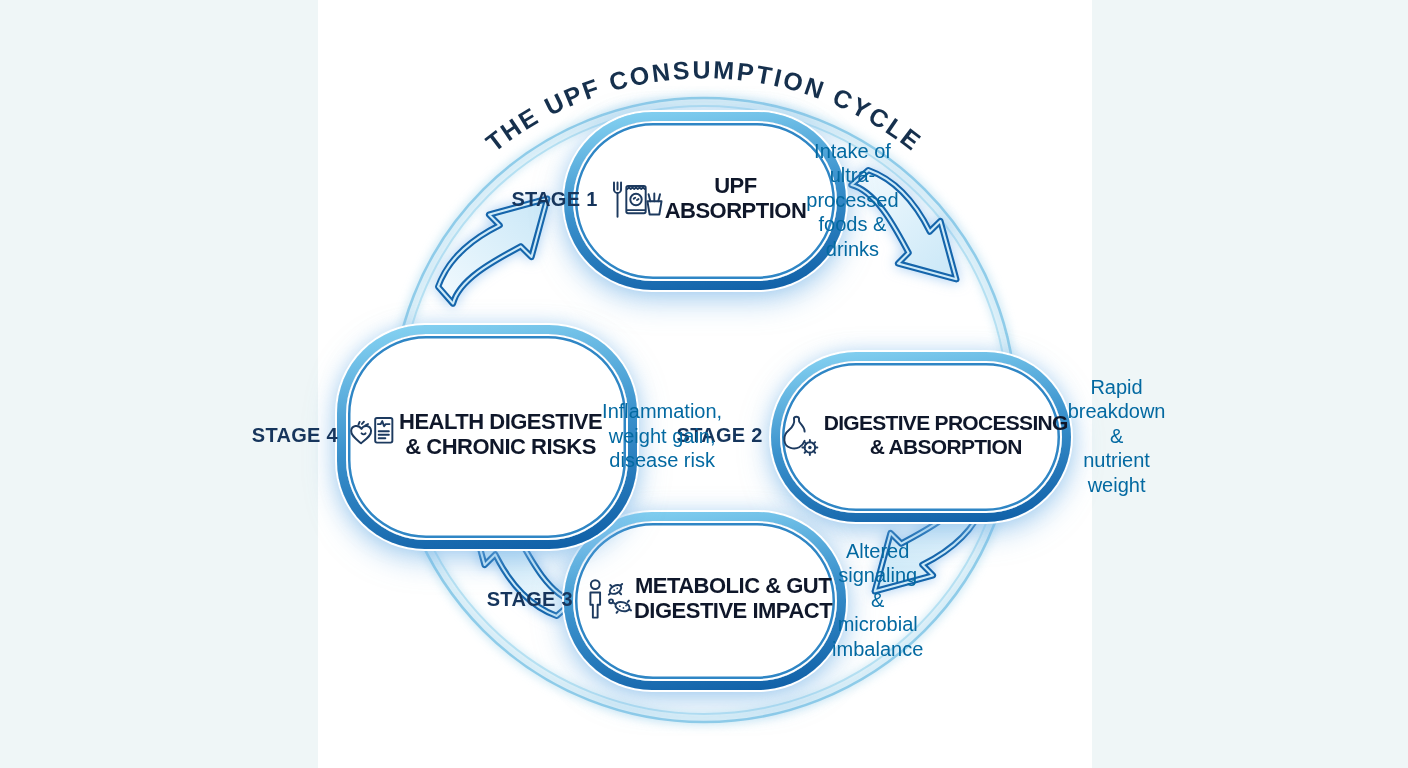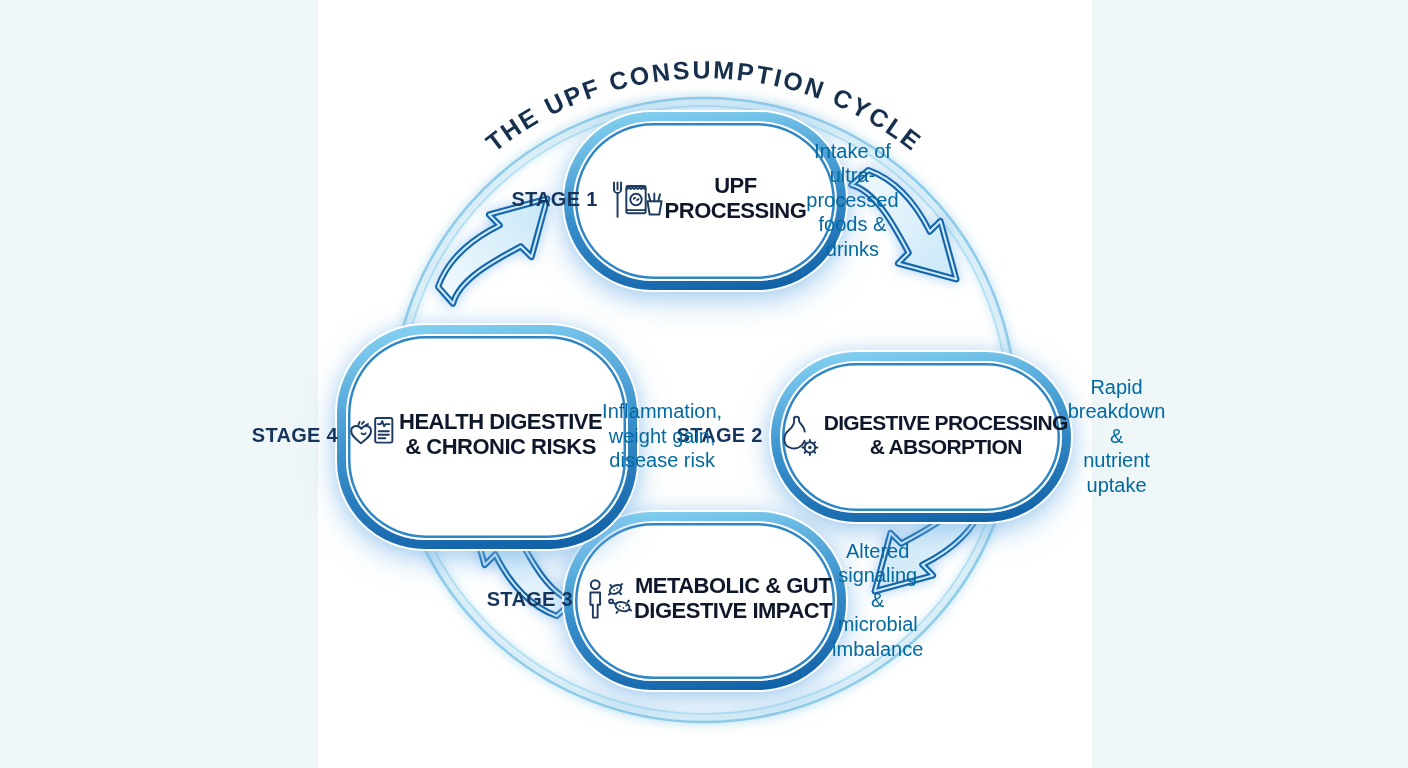--- a/index.html
+++ b/index.html
@@ -99,21 +99,21 @@
               <circle cx="32" cy="24.5" r="6.5"></circle>
               <path d="M29.5 23.5l1.6-1M33.2 25l1.6-1"></path>
               <path d="M45 26.5l2.5 15h11l2.5-15z"></path>
               <path d="M48.3 26.5l-2-8M52.8 26.5v-9M57.3 26.5l2-8"></path>
             </g>
           </svg>
         </span>
       </div>
       <div class="stage-heading">
         <span>UPF</span><br>
-        <span>PROCESSING</span>
+        <span>ABSORPTION</span>
       </div>
       <div class="stage-desc">
         <span>Intake of ultra-processed</span><br>
         <span>foods &amp; drinks</span>
       </div>
     </div>
   </div>
 
   <div class="stage-box stage-2">
     <div class="stage-inner">
@@ -130,21 +130,21 @@
             </g>
           </svg>
         </span>
       </div>
       <div class="stage-heading narrow">
         <span>DIGESTIVE PROCESSING</span><br>
         <span>&amp; ABSORPTION</span>
       </div>
       <div class="stage-desc">
         <span>Rapid breakdown &amp;</span><br>
-        <span>nutrient uptake</span>
+        <span>nutrient weight</span>
       </div>
     </div>
   </div>
 
   <div class="stage-box stage-3">
     <div class="stage-inner">
       <div class="stage-header">
         <span class="stage-label">STAGE 3</span>
         <span class="stage-icon">
           <svg width="52" height="44" viewBox="0 0 58 50">

